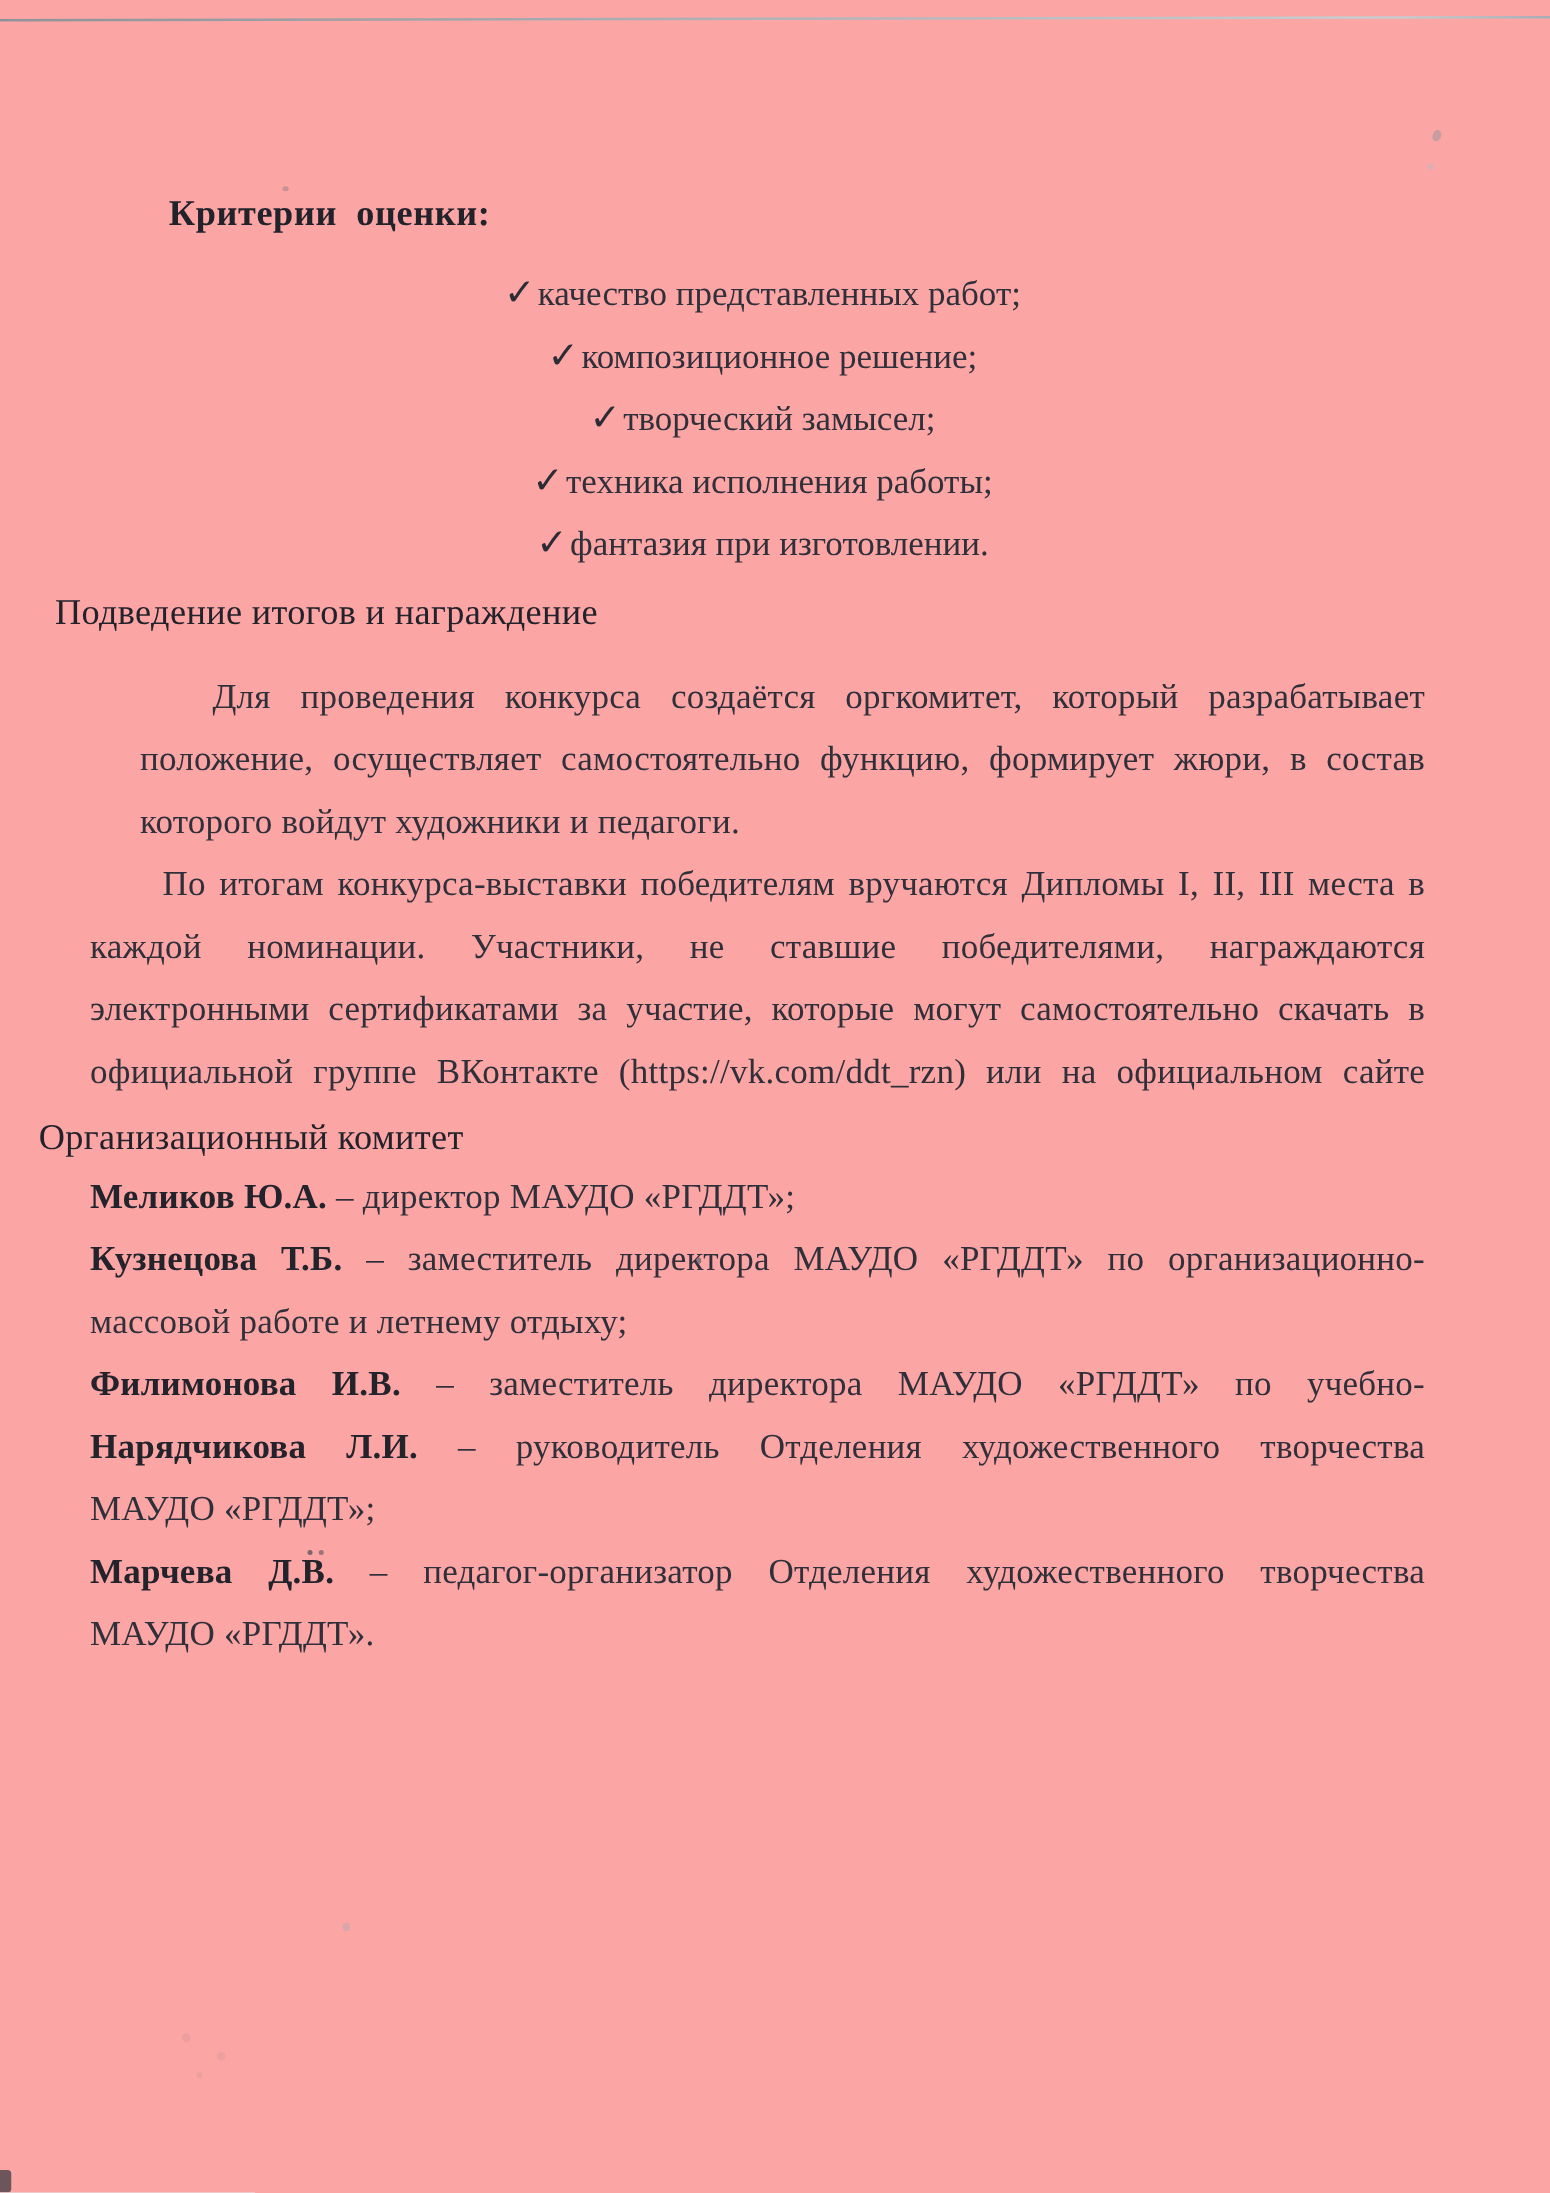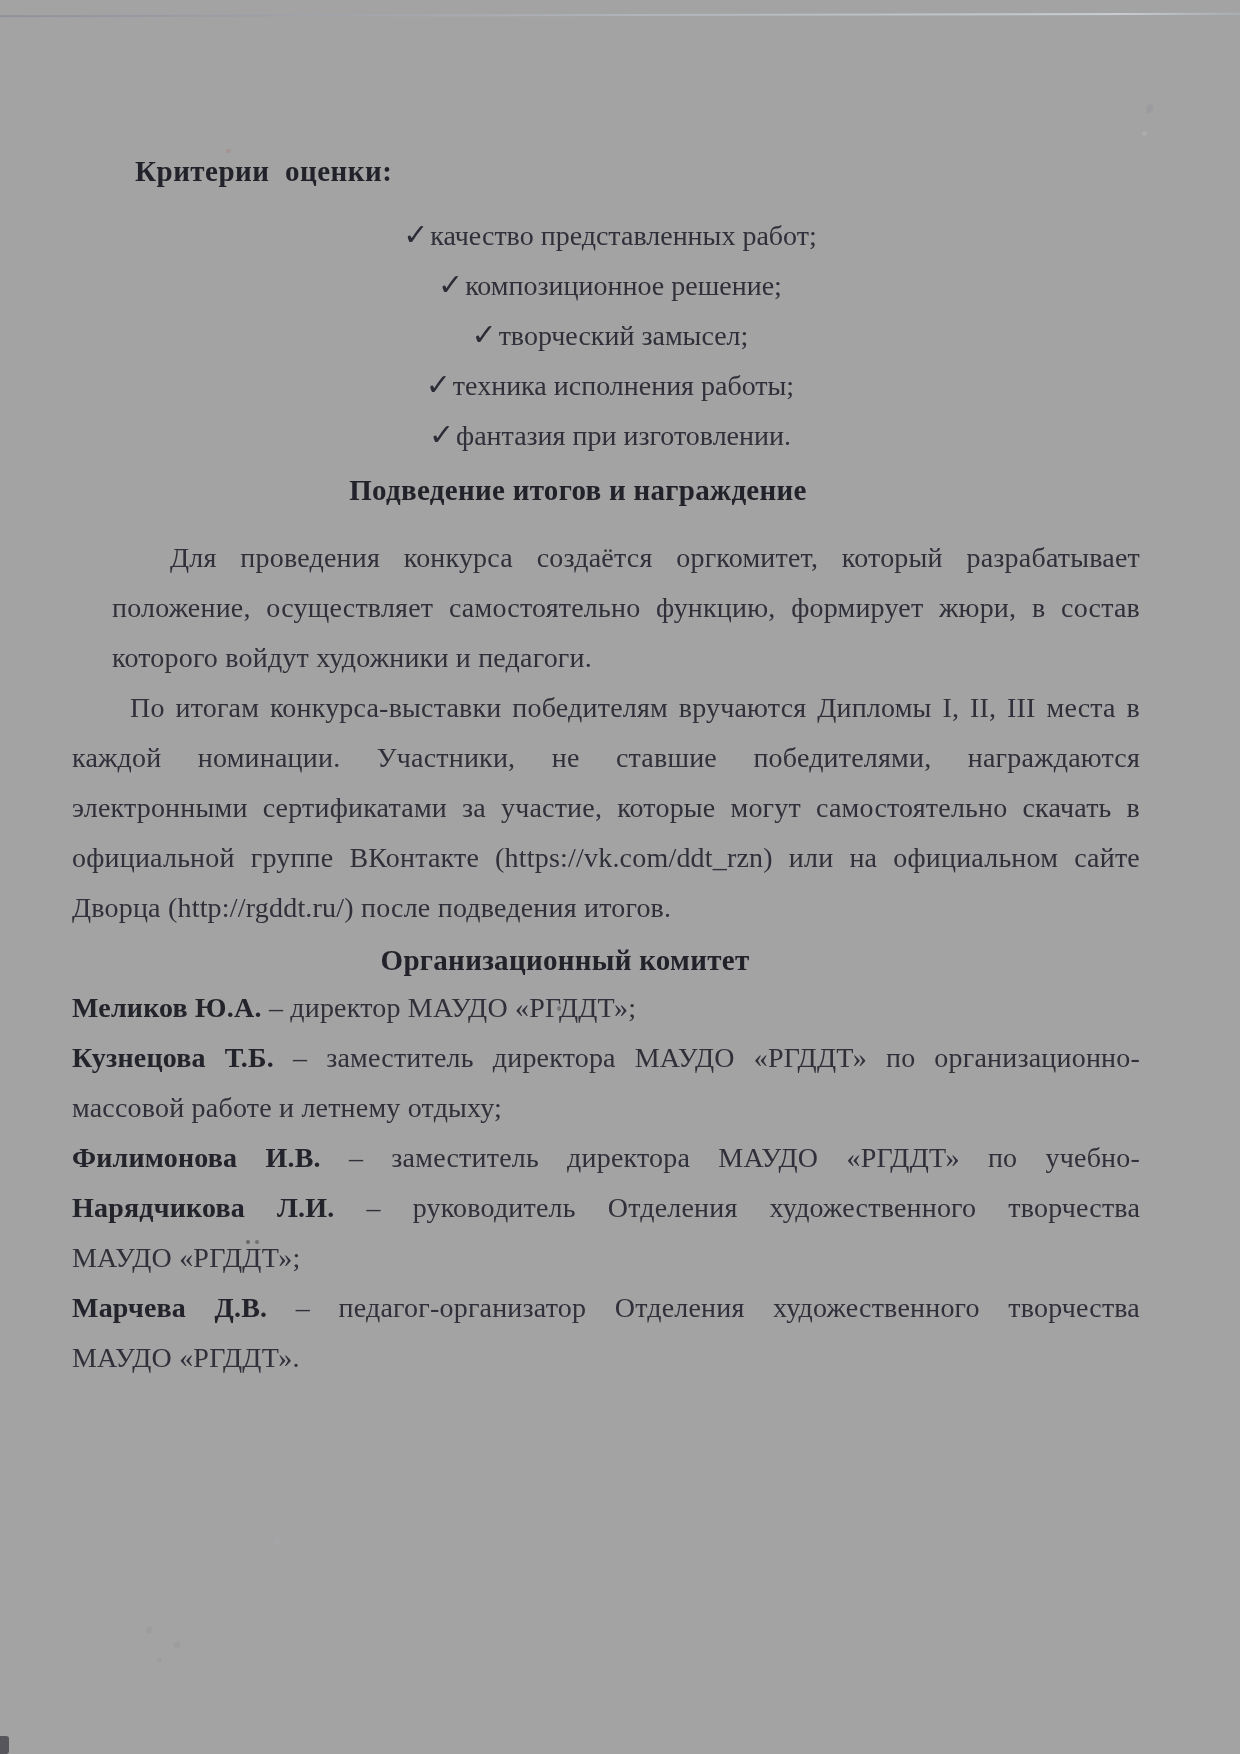--- a/index.html
+++ b/index.html
@@ -3,21 +3,21 @@
 <meta charset="utf-8">
 <title>Document</title>
 <style>
   * { margin: 0; padding: 0; box-sizing: border-box; }
   html, body { background: #e8e8e8; }
   .page {
     position: relative;
     width: 1240px;
     height: 1754px;
     margin: 0 auto;
-    background: #a3a3a3;
+    background: #fca5a5;
     overflow: hidden;
     font-family: "Liberation Serif", "DejaVu Serif", serif;
     color: #30303a;
   }
   .content {
     position: absolute;
     left: 72px;
     top: 0;
     width: 1068px;
   }
@@ -28,23 +28,22 @@
     font-size: 29px;
     line-height: 32px;
     font-weight: bold;
     color: #22222b;
     white-space: pre-wrap;
     letter-spacing: 0.5px;
   }
   .h-center {
     font-size: 29px;
     line-height: 30px;
-    font-weight: bold;
+    font-weight: normal;
     color: #22222b;
-    text-align: center;
     letter-spacing: 0.3px;
   }
   .h-results { margin-top: 15px; transform: translateX(-28px); }
   .h-org     { margin-top: 12px; transform: translateX(-41px); }
   
   .checklist { margin-top: 23px; text-align: center; }
   .check-item {
     height: 50px;
     line-height: 50px;
     font-size: 28px;
@@ -127,21 +126,20 @@
       <div class="tline jl indent">Для проведения конкурса создаётся оргкомитет, который разрабатывает</div>
       <div class="tline jl">положение, осуществляет самостоятельно функцию, формирует жюри, в состав</div>
       <div class="tline">которого войдут художники и педагоги.</div>
     </div>
 
     <div class="para p2">
       <div class="tline jl indent">По итогам конкурса-выставки победителям вручаются Дипломы I, II, III места в</div>
       <div class="tline jl">каждой номинации. Участники, не ставшие победителями, награждаются</div>
       <div class="tline jl">электронными сертификатами за участие, которые могут самостоятельно скачать в</div>
       <div class="tline jl">официальной группе ВКонтакте (https://vk.com/ddt_rzn) или на официальном сайте</div>
-      <div class="tline">Дворца (http://rgddt.ru/) после подведения итогов.</div>
     </div>
 
     <div class="h-center h-org">Организационный комитет</div>
 
     <div class="committee">
 
       <div class="member">
         <div class="tline"><span class="member-name">Меликов Ю.А.</span> <span>– директор МАУДО «РГДДТ»;</span></div>
       </div>
 

